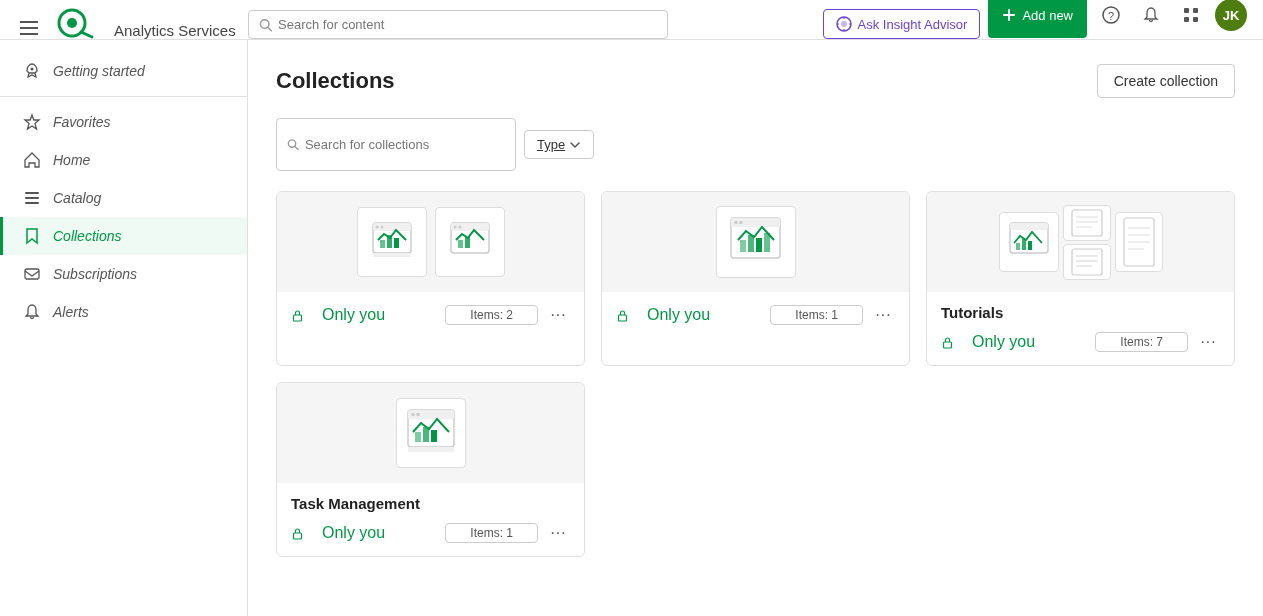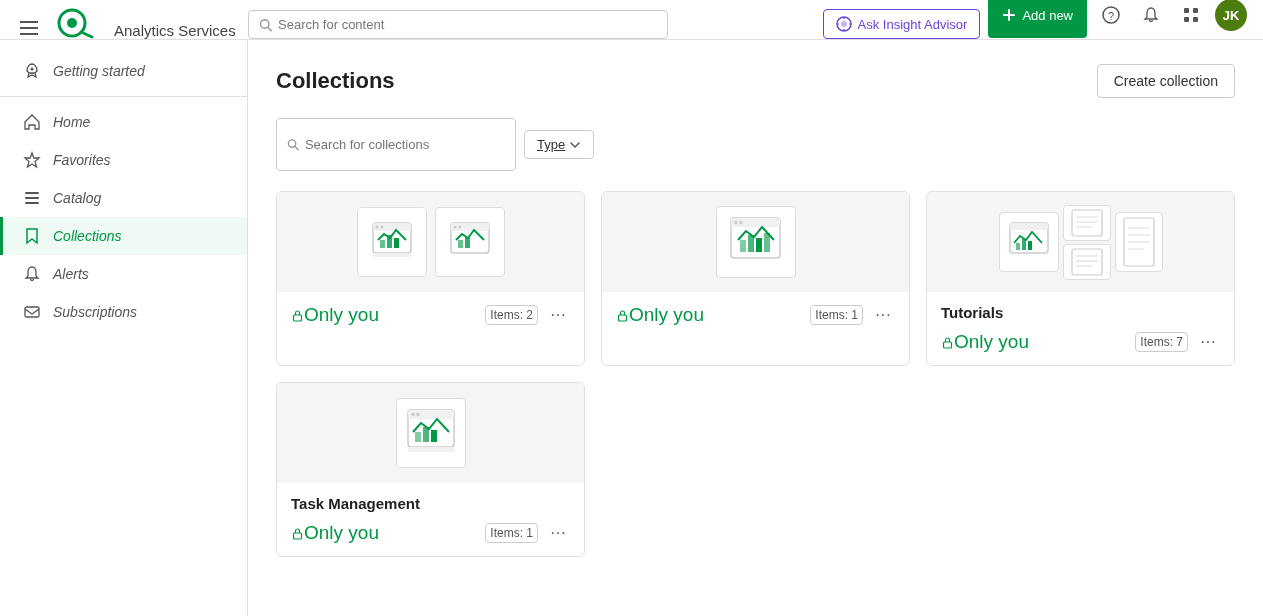--- a/index.html
+++ b/index.html
@@ -100,24 +100,24 @@
       width: 70px; height: 70px; border: 1px solid #ddd; border-radius: 4px;
       background: #fff; display: flex; align-items: center; justify-content: center;
     }
     .card-preview .preview-icon.small {
       width: 50px; height: 60px;
     }
     .card-preview.multi { gap: 4px; justify-content: flex-start; padding: 8px 12px; }
     .card-body { padding: 12px 14px; }
     .card-name { font-size: 15px; font-weight: 600; color: #222; margin-bottom: 10px; }
     .card-footer { display: flex; align-items: center; justify-content: space-between; }
-    .card-owner { display: flex; align-items: center; gap: 0; color: #009845; font-size: 19px; }
+    .card-owner { display: flex; align-items: center; gap: 18px; color: #009845; font-size: 16px; }
     .card-meta { display: flex; align-items: center; gap: 8px; }
     .items-badge {
-      border: 1px solid #ccc; border-radius: 4px; padding: 2px 4px;
+      border: 1px solid #ccc; border-radius: 4px; padding: 2px 24px;
       font-size: 12px; color: #555;
     }
     .more-btn { cursor: pointer; color: #555; font-size: 16px; padding: 2px 4px; border-radius: 3px; }
   </style>
 </head>
 <body>
 
 <nav class="top-nav">
   <div class="hamburger">
     <span></span>
@@ -195,57 +195,57 @@
       <svg width="18" height="18" viewBox="0 0 18 18" fill="none">
         <path d="M9 2 C11 2 14 4 14 9 L12 11 L6 11 L4 9 C4 4 7 2 9 2Z" stroke="#555" stroke-width="1.3" fill="none"></path>
         <path d="M6 11 L5 15 L9 13 L13 15 L12 11" stroke="#555" stroke-width="1.3" fill="none"></path>
         <circle cx="9" cy="7" r="1.5" fill="#555"></circle>
       </svg>
       <span>Getting started</span>
     </div>
     <div class="sidebar-divider"></div>
     <div class="sidebar-item">
       <svg width="18" height="18" viewBox="0 0 18 18" fill="none">
+        <path d="M9 2 L10.8 7 L16 7 L12 10.5 L13.5 16 L9 13 L4.5 16 L6 10.5 L2 7 L7.2 7 Z" stroke="#555" stroke-width="1.3" fill="none"></path>
+      </svg>
+      <span>Favorites</span>
+    </div>
+    <div class="sidebar-item">
+      <svg width="18" height="18" viewBox="0 0 18 18" fill="none">
         <path d="M2 9 L9 2 L16 9 L16 16 L12 16 L12 12 L6 12 L6 16 L2 16 Z" stroke="#555" stroke-width="1.3" fill="none"></path>
       </svg>
       <span>Home</span>
-    </div>
-    <div class="sidebar-item">
-      <svg width="18" height="18" viewBox="0 0 18 18" fill="none">
-        <path d="M9 2 L10.8 7 L16 7 L12 10.5 L13.5 16 L9 13 L4.5 16 L6 10.5 L2 7 L7.2 7 Z" stroke="#555" stroke-width="1.3" fill="none"></path>
-      </svg>
-      <span>Favorites</span>
     </div>
     <div class="sidebar-item">
       <svg width="18" height="18" viewBox="0 0 18 18" fill="none">
         <rect x="2" y="3" width="14" height="2" rx="1" fill="#555"></rect>
         <rect x="2" y="8" width="14" height="2" rx="1" fill="#555"></rect>
         <rect x="2" y="13" width="14" height="2" rx="1" fill="#555"></rect>
       </svg>
       <span>Catalog</span>
     </div>
     <div class="sidebar-item active">
       <svg width="18" height="18" viewBox="0 0 18 18" fill="none">
         <path d="M4 2 L14 2 L14 16 L9 12 L4 16 Z" stroke="#009845" stroke-width="1.5" fill="none"></path>
       </svg>
       <span>Collections</span>
     </div>
     <div class="sidebar-item">
       <svg width="18" height="18" viewBox="0 0 18 18" fill="none">
+        <rect x="2" y="4" width="14" height="10" rx="1.5" stroke="#555" stroke-width="1.3" fill="none"></rect>
+        <path d="M2 6 L9 11 L16 6" stroke="#555" stroke-width="1.3"></path>
+      </svg>
+      <span>Subscriptions</span>
+    </div>
+    <div class="sidebar-item">
+      <svg width="18" height="18" viewBox="0 0 18 18" fill="none">
         <path d="M9 2 C6.5 2 5 4 5 7 L5 11 L3 13 L15 13 L13 11 L13 7 C13 4 11.5 2 9 2 Z" stroke="#555" stroke-width="1.3" fill="none"></path>
         <path d="M7.5 14 C7.5 14.8 8.2 15.5 9 15.5 C9.8 15.5 10.5 14.8 10.5 14" stroke="#555" stroke-width="1.3" fill="none"></path>
       </svg>
       <span>Alerts</span>
-    </div>
-    <div class="sidebar-item">
-      <svg width="18" height="18" viewBox="0 0 18 18" fill="none">
-        <rect x="2" y="4" width="14" height="10" rx="1.5" stroke="#555" stroke-width="1.3" fill="none"></rect>
-        <path d="M2 6 L9 11 L16 6" stroke="#555" stroke-width="1.3"></path>
-      </svg>
-      <span>Subscriptions</span>
     </div>
   </aside>
 
   <main class="content">
     <div class="content-header">
       <h1 class="page-title">Collections</h1>
       <button class="create-btn">Create collection</button>
     </div>
 
     <div class="filters">

